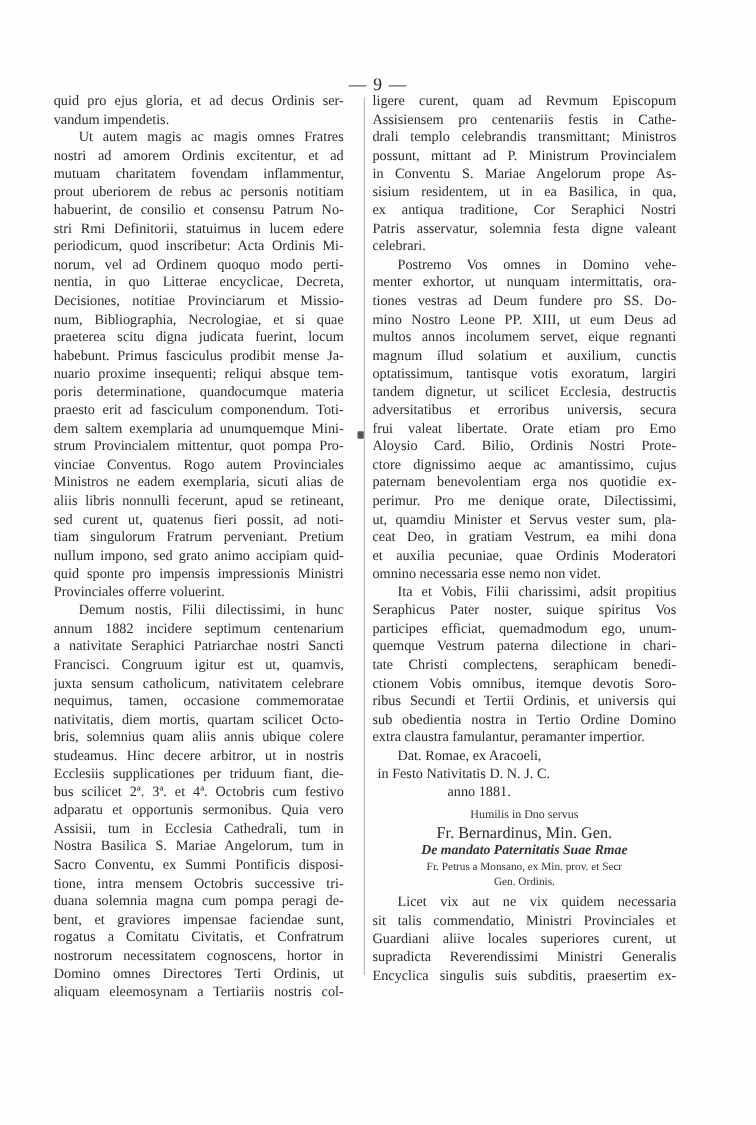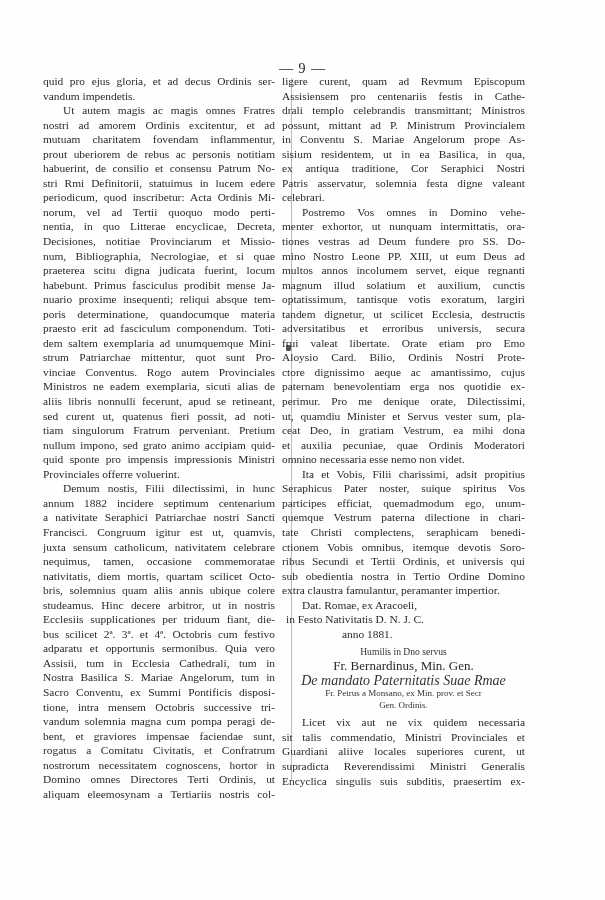--- a/index.html
+++ b/index.html
@@ -3,33 +3,33 @@
 <meta charset="utf-8">
 <style>
   html, body { margin: 0; padding: 0; background: #ffffff; }
   body { width: 605px; height: 900px; position: relative; overflow: hidden;
          font-family: "Liberation Serif", "DejaVu Serif", serif; color: #2a2a2a; }
   .page { position: absolute; left: 0; top: 0; width: 605px; height: 900px; background: #fefefe; }
   .page-number { position: absolute; top: 61px; left: 0; width: 605px; text-align: center;
                  font-size: 14px; letter-spacing: 1px; color: #222; }
   .col { position: absolute; top: 74px; font-size: 11.4px; line-height: 14.55px; }
   .col.left { left: 43px; width: 232px; }
-  .col.right { left: 282px; width: 243px; }
+  .col.right { left: 298px; width: 243px; }
   .divider { position: absolute; left: 291px; top: 78px; width: 0; height: 702px;
              border-left: 1px solid #bdbdbd; }
   .line { display: block; white-space: nowrap; text-align: justify; text-align-last: justify; height: 14.55px; overflow: hidden; }
   .line.last { text-align-last: left; }
   .line.indent { padding-left: 20px; }
   .line.c1 { padding-left: 20px; text-align-last: left; }
   .line.c2 { padding-left: 4px; text-align-last: left; }
   .line.c3 { padding-left: 60px; text-align-last: left; }
   .sig { text-align: center; display: block; white-space: nowrap; }
   .sig.small { font-size: 9.6px; line-height: 13px; color: #333; }
   .sig.name { font-size: 13px; line-height: 16px; }
-  .sig.ital { font-size: 14px; line-height: 13px; font-style: italic; color: #333; }
+  .sig.ital { font-size: 11px; line-height: 13px; font-style: italic; color: #333; font-weight: bold; }
   .sig.tiny { font-size: 9px; line-height: 12px; color: #333; }
   .gap { display: block; height: 4px; }
   .margin-mark { position: absolute; left: 286px; top: 345px; width: 5px; height: 6px; background: #555; border-radius: 1px; }
 </style>
 </head>
 <body>
 
 <div class="page">
 
   <div class="page-number">— 9 —</div>
@@ -40,31 +40,31 @@
   <div class="col left">
     <span class="line">quid pro ejus gloria, et ad decus Ordinis ser-</span>
     <span class="line last">vandum impendetis.</span>
     <span class="line indent">Ut autem magis ac magis omnes Fratres</span>
     <span class="line">nostri ad amorem Ordinis excitentur, et ad</span>
     <span class="line">mutuam charitatem fovendam inflammentur,</span>
     <span class="line">prout uberiorem de rebus ac personis notitiam</span>
     <span class="line">habuerint, de consilio et consensu Patrum No-</span>
     <span class="line">stri Rmi Definitorii, statuimus in lucem edere</span>
     <span class="line">periodicum, quod inscribetur: Acta Ordinis Mi-</span>
-    <span class="line">norum, vel ad Tertii quoquo modo perti-</span>
+    <span class="line">norum, vel ad Ordinem quoquo modo perti-</span>
     <span class="line">nentia, in quo Litterae encyclicae, Decreta,</span>
     <span class="line">Decisiones, notitiae Provinciarum et Missio-</span>
     <span class="line">num, Bibliographia, Necrologiae, et si quae</span>
     <span class="line">praeterea scitu digna judicata fuerint, locum</span>
     <span class="line">habebunt. Primus fasciculus prodibit mense Ja-</span>
     <span class="line">nuario proxime insequenti; reliqui absque tem-</span>
     <span class="line">poris determinatione, quandocumque materia</span>
     <span class="line">praesto erit ad fasciculum componendum. Toti-</span>
     <span class="line">dem saltem exemplaria ad unumquemque Mini-</span>
-    <span class="line">strum Patriarchae mittentur, quot sunt Pro-</span>
+    <span class="line">strum Provincialem mittentur, quot pompa Pro-</span>
     <span class="line">vinciae Conventus. Rogo autem Provinciales</span>
     <span class="line">Ministros ne eadem exemplaria, sicuti alias de</span>
     <span class="line">aliis libris nonnulli fecerunt, apud se retineant,</span>
     <span class="line">sed curent ut, quatenus fieri possit, ad noti-</span>
     <span class="line">tiam singulorum Fratrum perveniant. Pretium</span>
     <span class="line">nullum impono, sed grato animo accipiam quid-</span>
     <span class="line">quid sponte pro impensis impressionis Ministri</span>
     <span class="line last">Provinciales offerre voluerint.</span>
     <span class="line indent">Demum nostis, Filii dilectissimi, in hunc</span>
     <span class="line">annum 1882 incidere septimum centenarium</span>
@@ -75,21 +75,21 @@
     <span class="line">nativitatis, diem mortis, quartam scilicet Octo-</span>
     <span class="line">bris, solemnius quam aliis annis ubique colere</span>
     <span class="line">studeamus. Hinc decere arbitror, ut in nostris</span>
     <span class="line">Ecclesiis supplicationes per triduum fiant, die-</span>
     <span class="line">bus scilicet 2ª. 3ª. et 4ª. Octobris cum festivo</span>
     <span class="line">adparatu et opportunis sermonibus. Quia vero</span>
     <span class="line">Assisii, tum in Ecclesia Cathedrali, tum in</span>
     <span class="line">Nostra Basilica S. Mariae Angelorum, tum in</span>
     <span class="line">Sacro Conventu, ex Summi Pontificis disposi-</span>
     <span class="line">tione, intra mensem Octobris successive tri-</span>
-    <span class="line">vandum solemnia magna cum pompa peragi de-</span>
+    <span class="line">duana solemnia magna cum pompa peragi de-</span>
     <span class="line">bent, et graviores impensae faciendae sunt,</span>
     <span class="line">rogatus a Comitatu Civitatis, et Confratrum</span>
     <span class="line">nostrorum necessitatem cognoscens, hortor in</span>
     <span class="line">Domino omnes Directores Terti Ordinis, ut</span>
     <span class="line">aliquam eleemosynam a Tertiariis nostris col-</span>
   </div>
 
   <div class="col right">
     <span class="line">ligere curent, quam ad Revmum Episcopum</span>
     <span class="line">Assisiensem pro centenariis festis in Cathe-</span>

